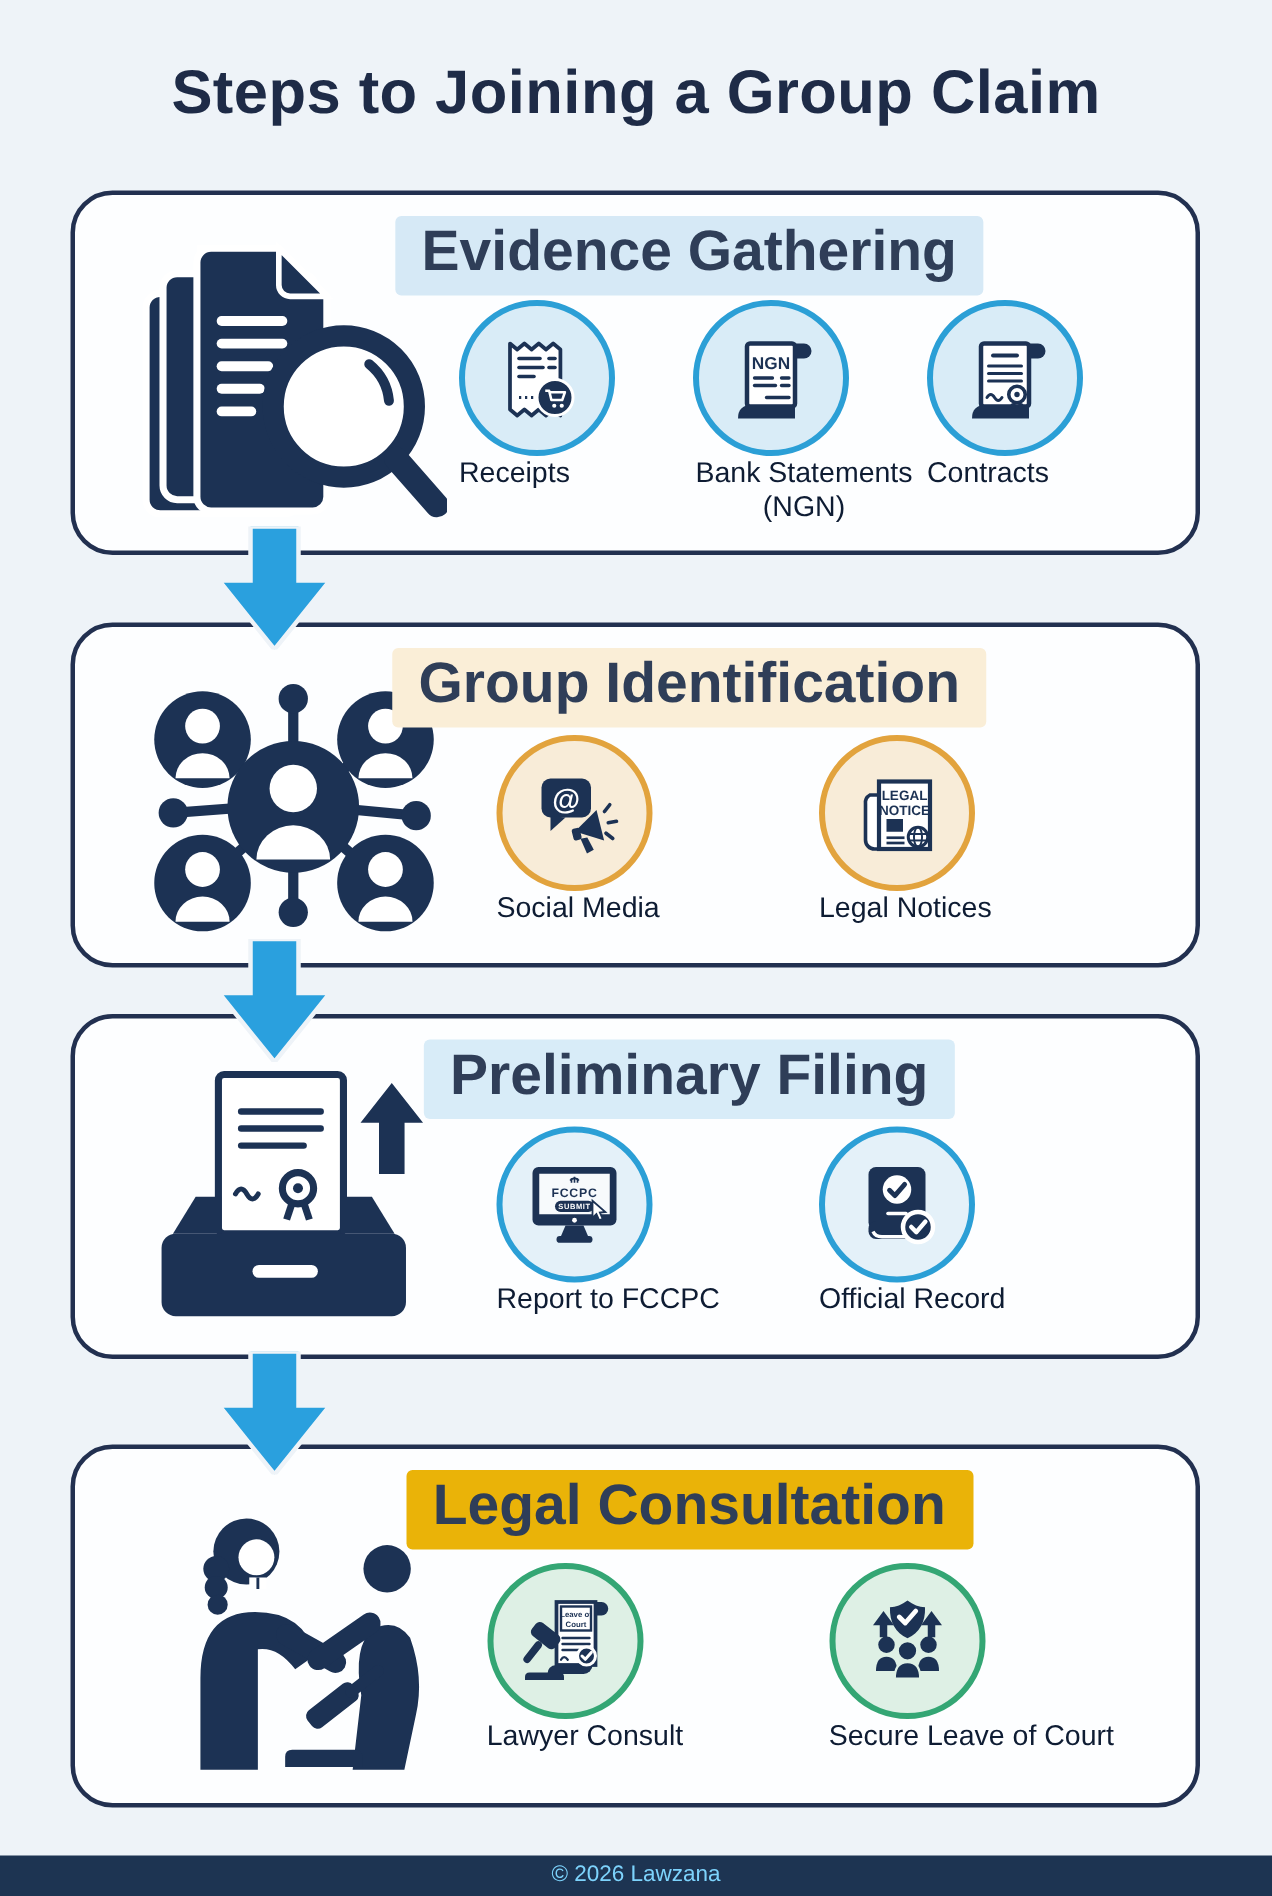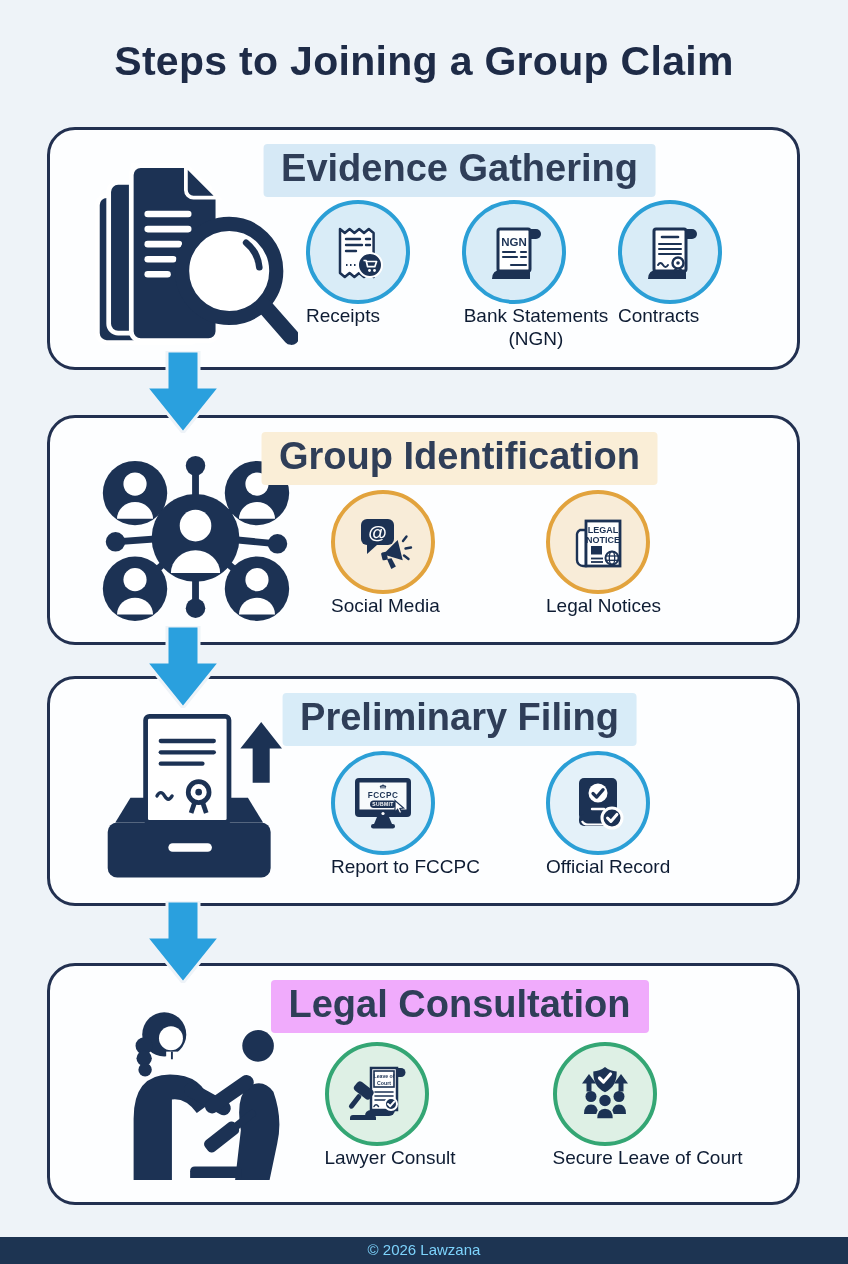--- a/index.html
+++ b/index.html
@@ -26,21 +26,21 @@
   #card4 .main-icon{left:30px;top:30px;}
   .hdr{
     position:absolute;top:14px;left:50%;
     transform:translateX(calc(-50% + 36px));
     white-space:nowrap;font-size:38px;font-weight:800;color:#2f3e58;
     padding:3px 18px 7px;border-radius:4px;
   }
   #card1 .hdr{background:#d6e9f6;}
   #card2 .hdr{background:#faeed7;}
   #card3 .hdr{background:#d8ecf8;}
-  #card4 .hdr{background:#f0abfc;}
+  #card4 .hdr{background:#eab308;}
   .items{
     position:absolute;left:256px;width:460px;display:flex;justify-content:center;
   }
   #card1 .items{top:70px;gap:8px;}
   #card2 .items,#card3 .items{top:72px;gap:20px;}
   #card4 .items{top:76px;gap:33px;}
   .item{display:flex;flex-direction:column;align-items:flex-start;}
   #card1 .item{width:148px;}
   #card2 .item,#card3 .item,#card4 .item{width:195px;}
   .circle{

